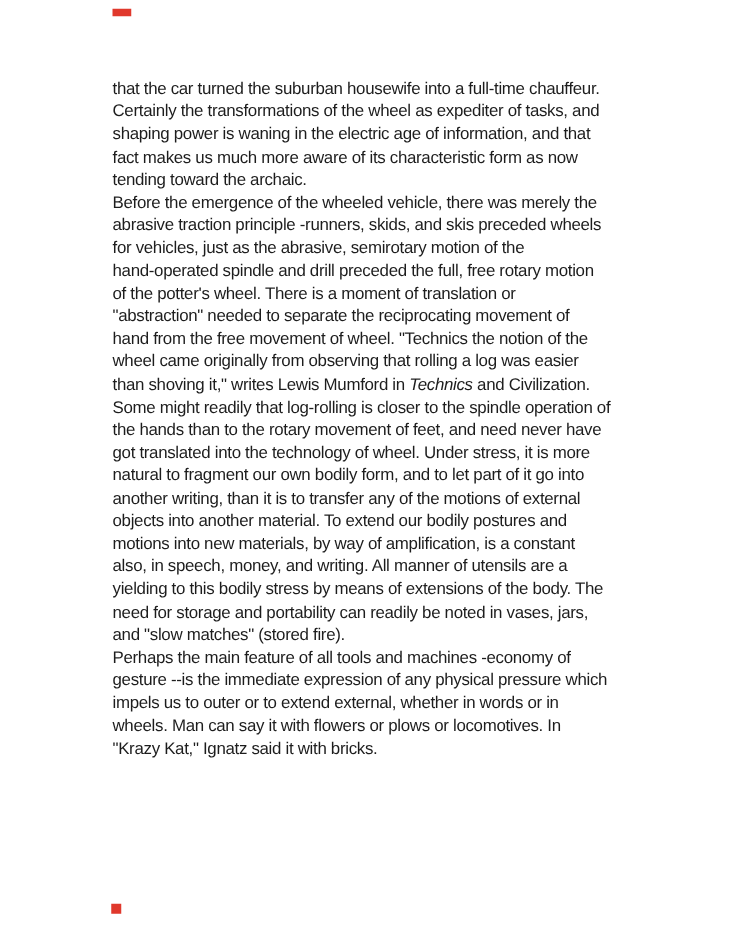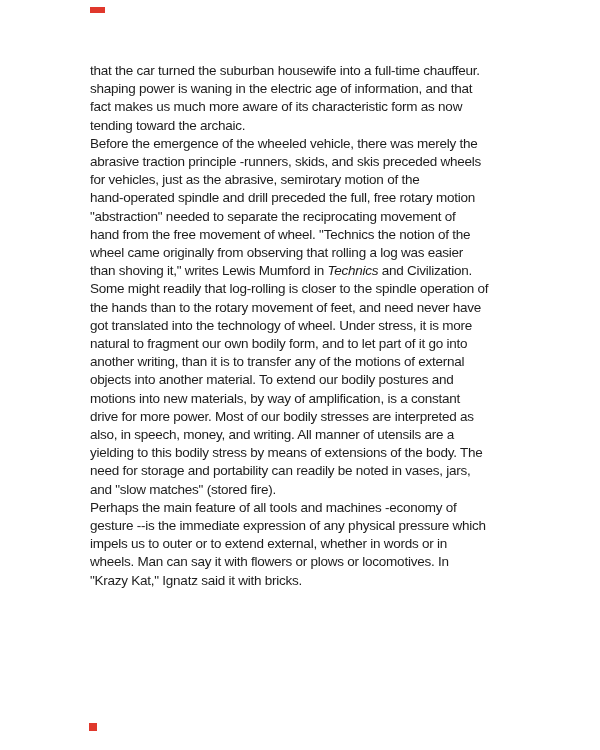--- a/index.html
+++ b/index.html
@@ -24,39 +24,40 @@
   #mark-top    { left: 90px; top: 7px;   width: 15px; height: 6px; }
   #mark-bottom { left: 89px; top: 723px; width: 8px;  height: 8px; }
 </style>
 </head>
 <body>
 
 <div class="page">
   <div class="mark" id="mark-top" style="background: rgb(224, 56, 44);"></div>
   <div class="textblock" id="textblock" style="color: rgb(29, 29, 29);">
       <div class="line"><span>that the car turned the suburban housewife into a full-time chauffeur.</span></div>
+      <div class="line"><span>Certainly the transformations of the wheel as expediter of tasks, and</span></div>
       <div class="line"><span>shaping power is waning in the electric age of information, and that</span></div>
       <div class="line"><span>fact makes us much more aware of its characteristic form as now</span></div>
       <div class="line"><span>tending toward the archaic.</span></div>
       <div class="line"><span>Before the emergence of the wheeled vehicle, there was merely the</span></div>
       <div class="line"><span>abrasive traction principle -runners, skids, and skis preceded wheels</span></div>
       <div class="line"><span>for vehicles, just as the abrasive, semirotary motion of the</span></div>
       <div class="line"><span>hand-operated spindle and drill preceded the full, free rotary motion</span></div>
+      <div class="line"><span>of the potter's wheel. There is a moment of translation or</span></div>
       <div class="line"><span>"abstraction" needed to separate the reciprocating movement of</span></div>
       <div class="line"><span>hand from the free movement of wheel. "Technics the notion of the</span></div>
       <div class="line"><span>wheel came originally from observing that rolling a log was easier</span></div>
       <div class="line"><span>than shoving it," writes Lewis Mumford in </span><i>Technics</i><span> and Civilization.</span></div>
       <div class="line"><span>Some might readily that log-rolling is closer to the spindle operation of</span></div>
       <div class="line"><span>the hands than to the rotary movement of feet, and need never have</span></div>
       <div class="line"><span>got translated into the technology of wheel. Under stress, it is more</span></div>
       <div class="line"><span>natural to fragment our own bodily form, and to let part of it go into</span></div>
       <div class="line"><span>another writing, than it is to transfer any of the motions of external</span></div>
       <div class="line"><span>objects into another material. To extend our bodily postures and</span></div>
       <div class="line"><span>motions into new materials, by way of amplification, is a constant</span></div>
-      <div class="line"><span>drive for more power. Most of our bodily stresses are interpreted as</span></div>
       <div class="line"><span>also, in speech, money, and writing. All manner of utensils are a</span></div>
       <div class="line"><span>yielding to this bodily stress by means of extensions of the body. The</span></div>
       <div class="line"><span>need for storage and portability can readily be noted in vases, jars,</span></div>
       <div class="line"><span>and "slow matches" (stored fire).</span></div>
       <div class="line"><span>Perhaps the main feature of all tools and machines -economy of</span></div>
       <div class="line"><span>gesture --is the immediate expression of any physical pressure which</span></div>
       <div class="line"><span>impels us to outer or to extend external, whether in words or in</span></div>
       <div class="line"><span>wheels. Man can say it with flowers or plows or locomotives. In</span></div>
       <div class="line"><span>"Krazy Kat," Ignatz said it with bricks.</span></div>
     </div>

